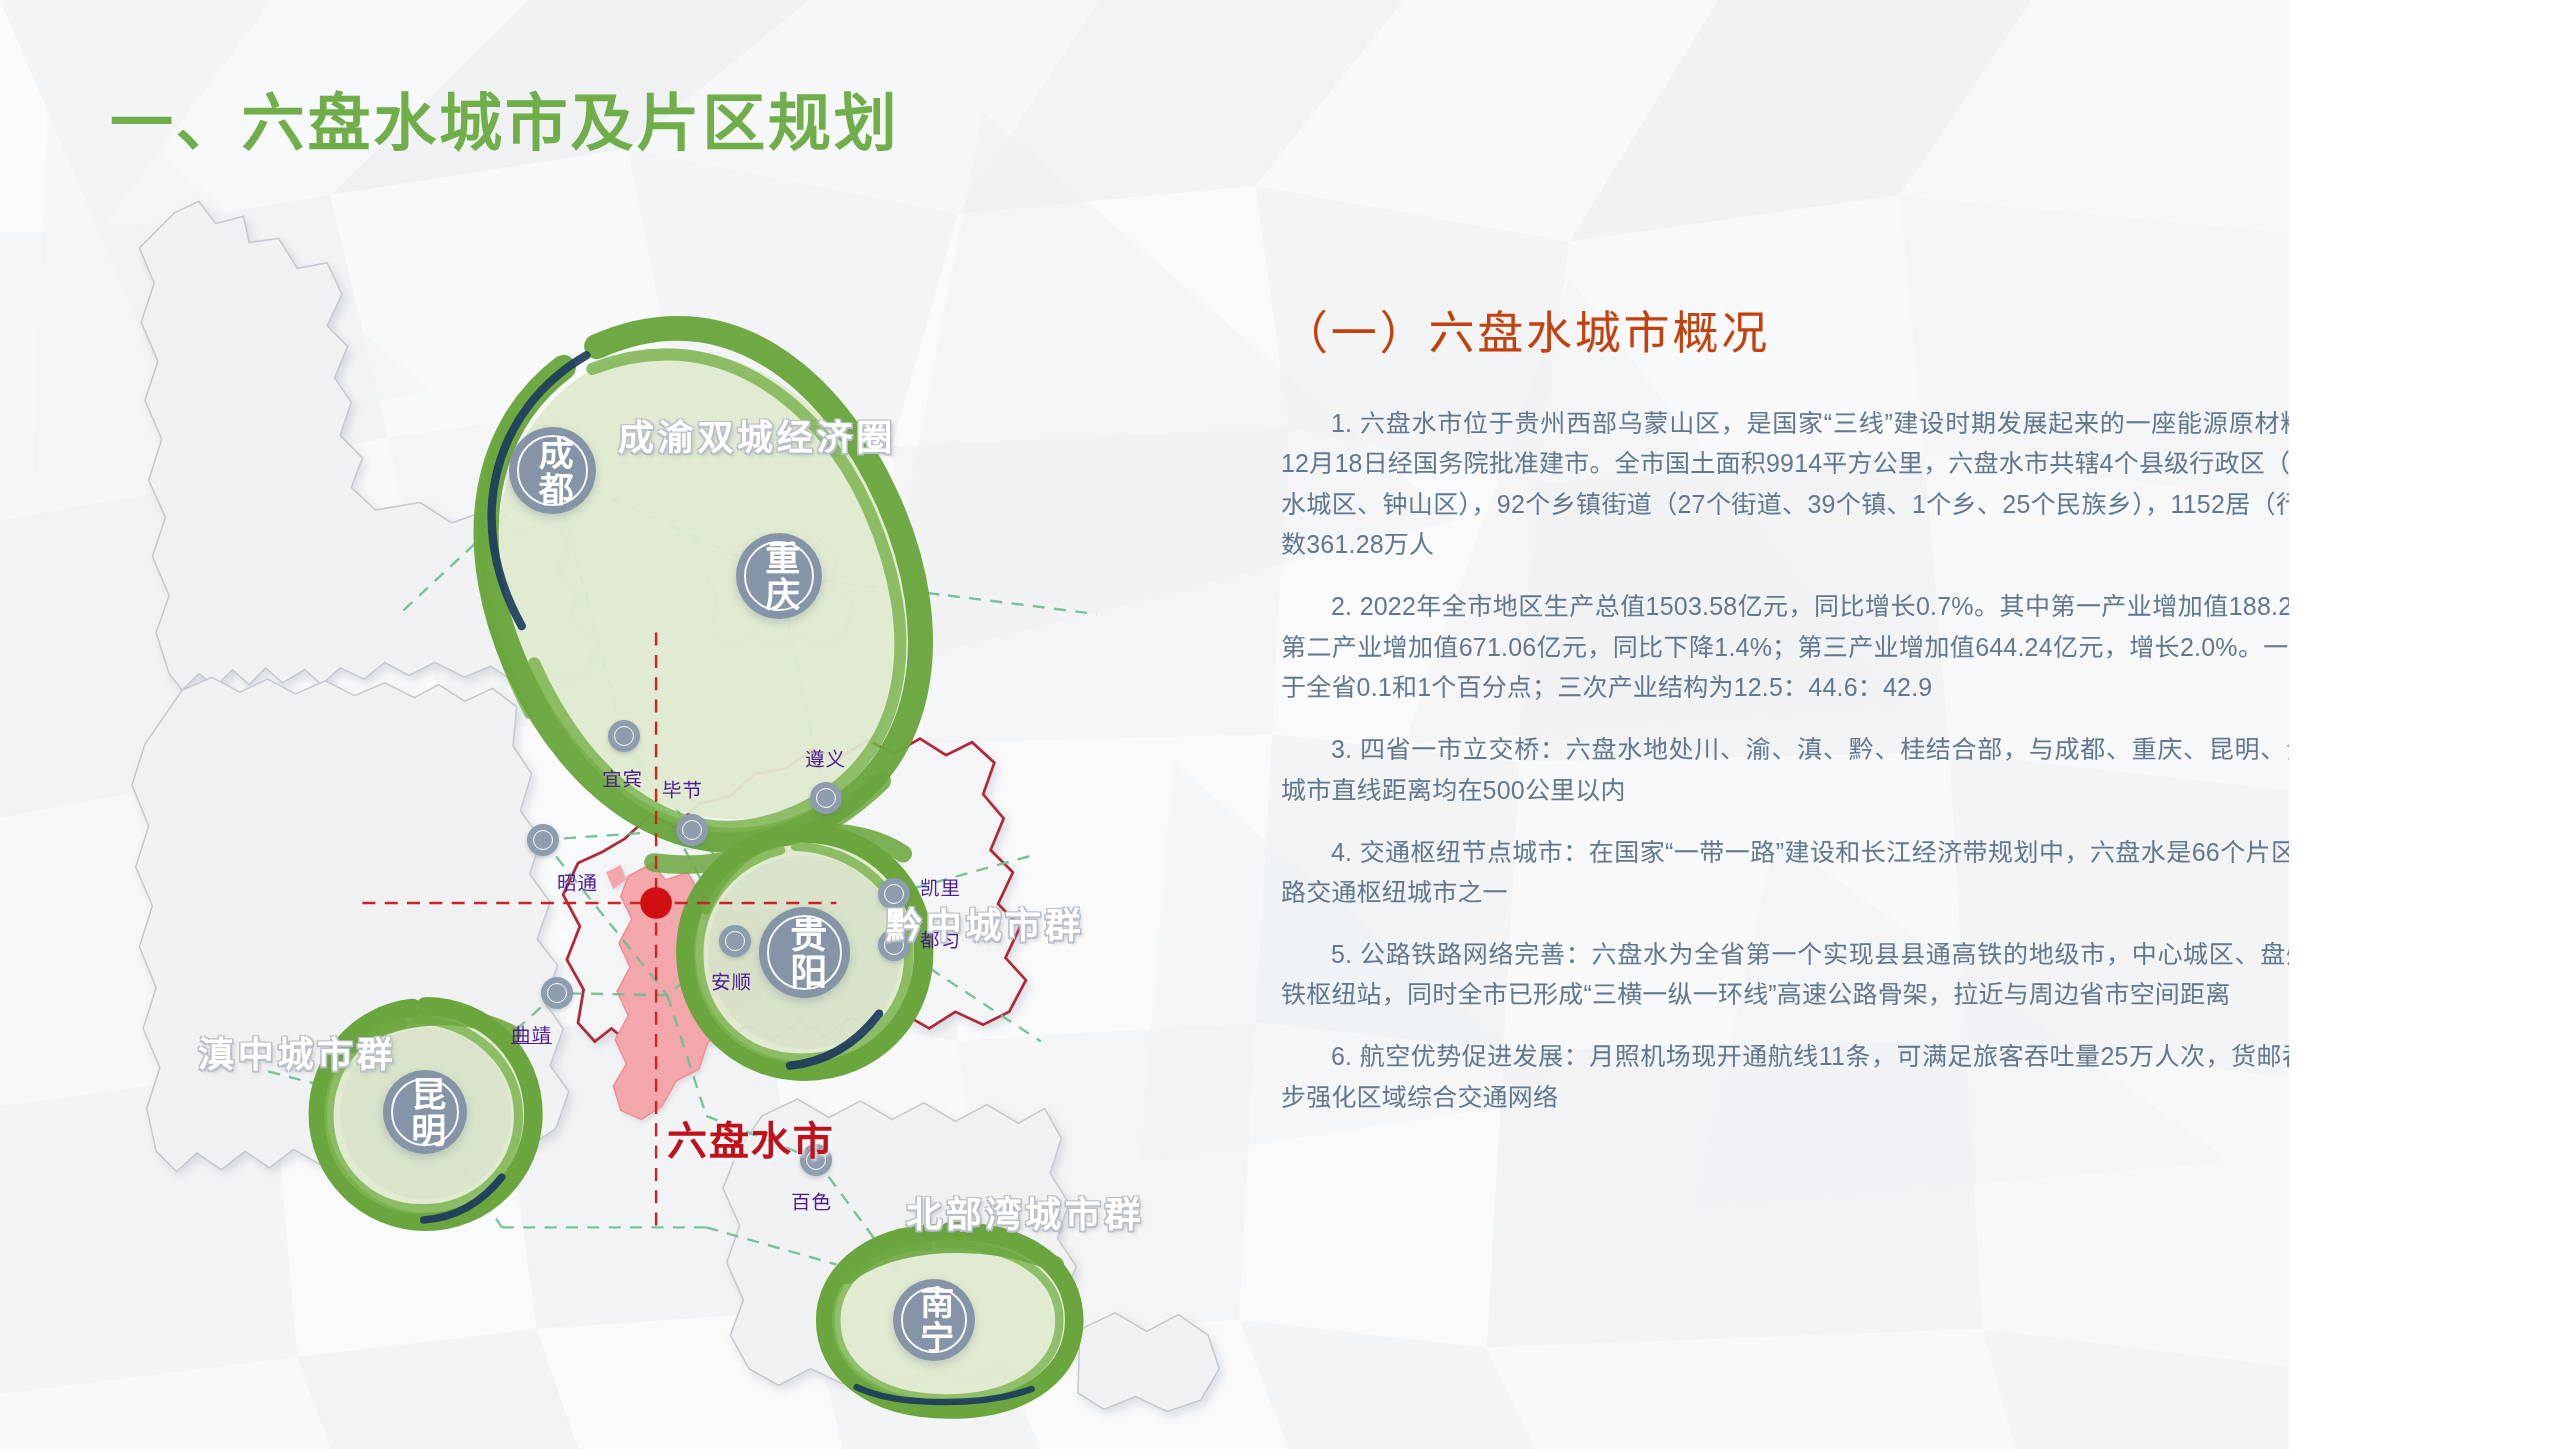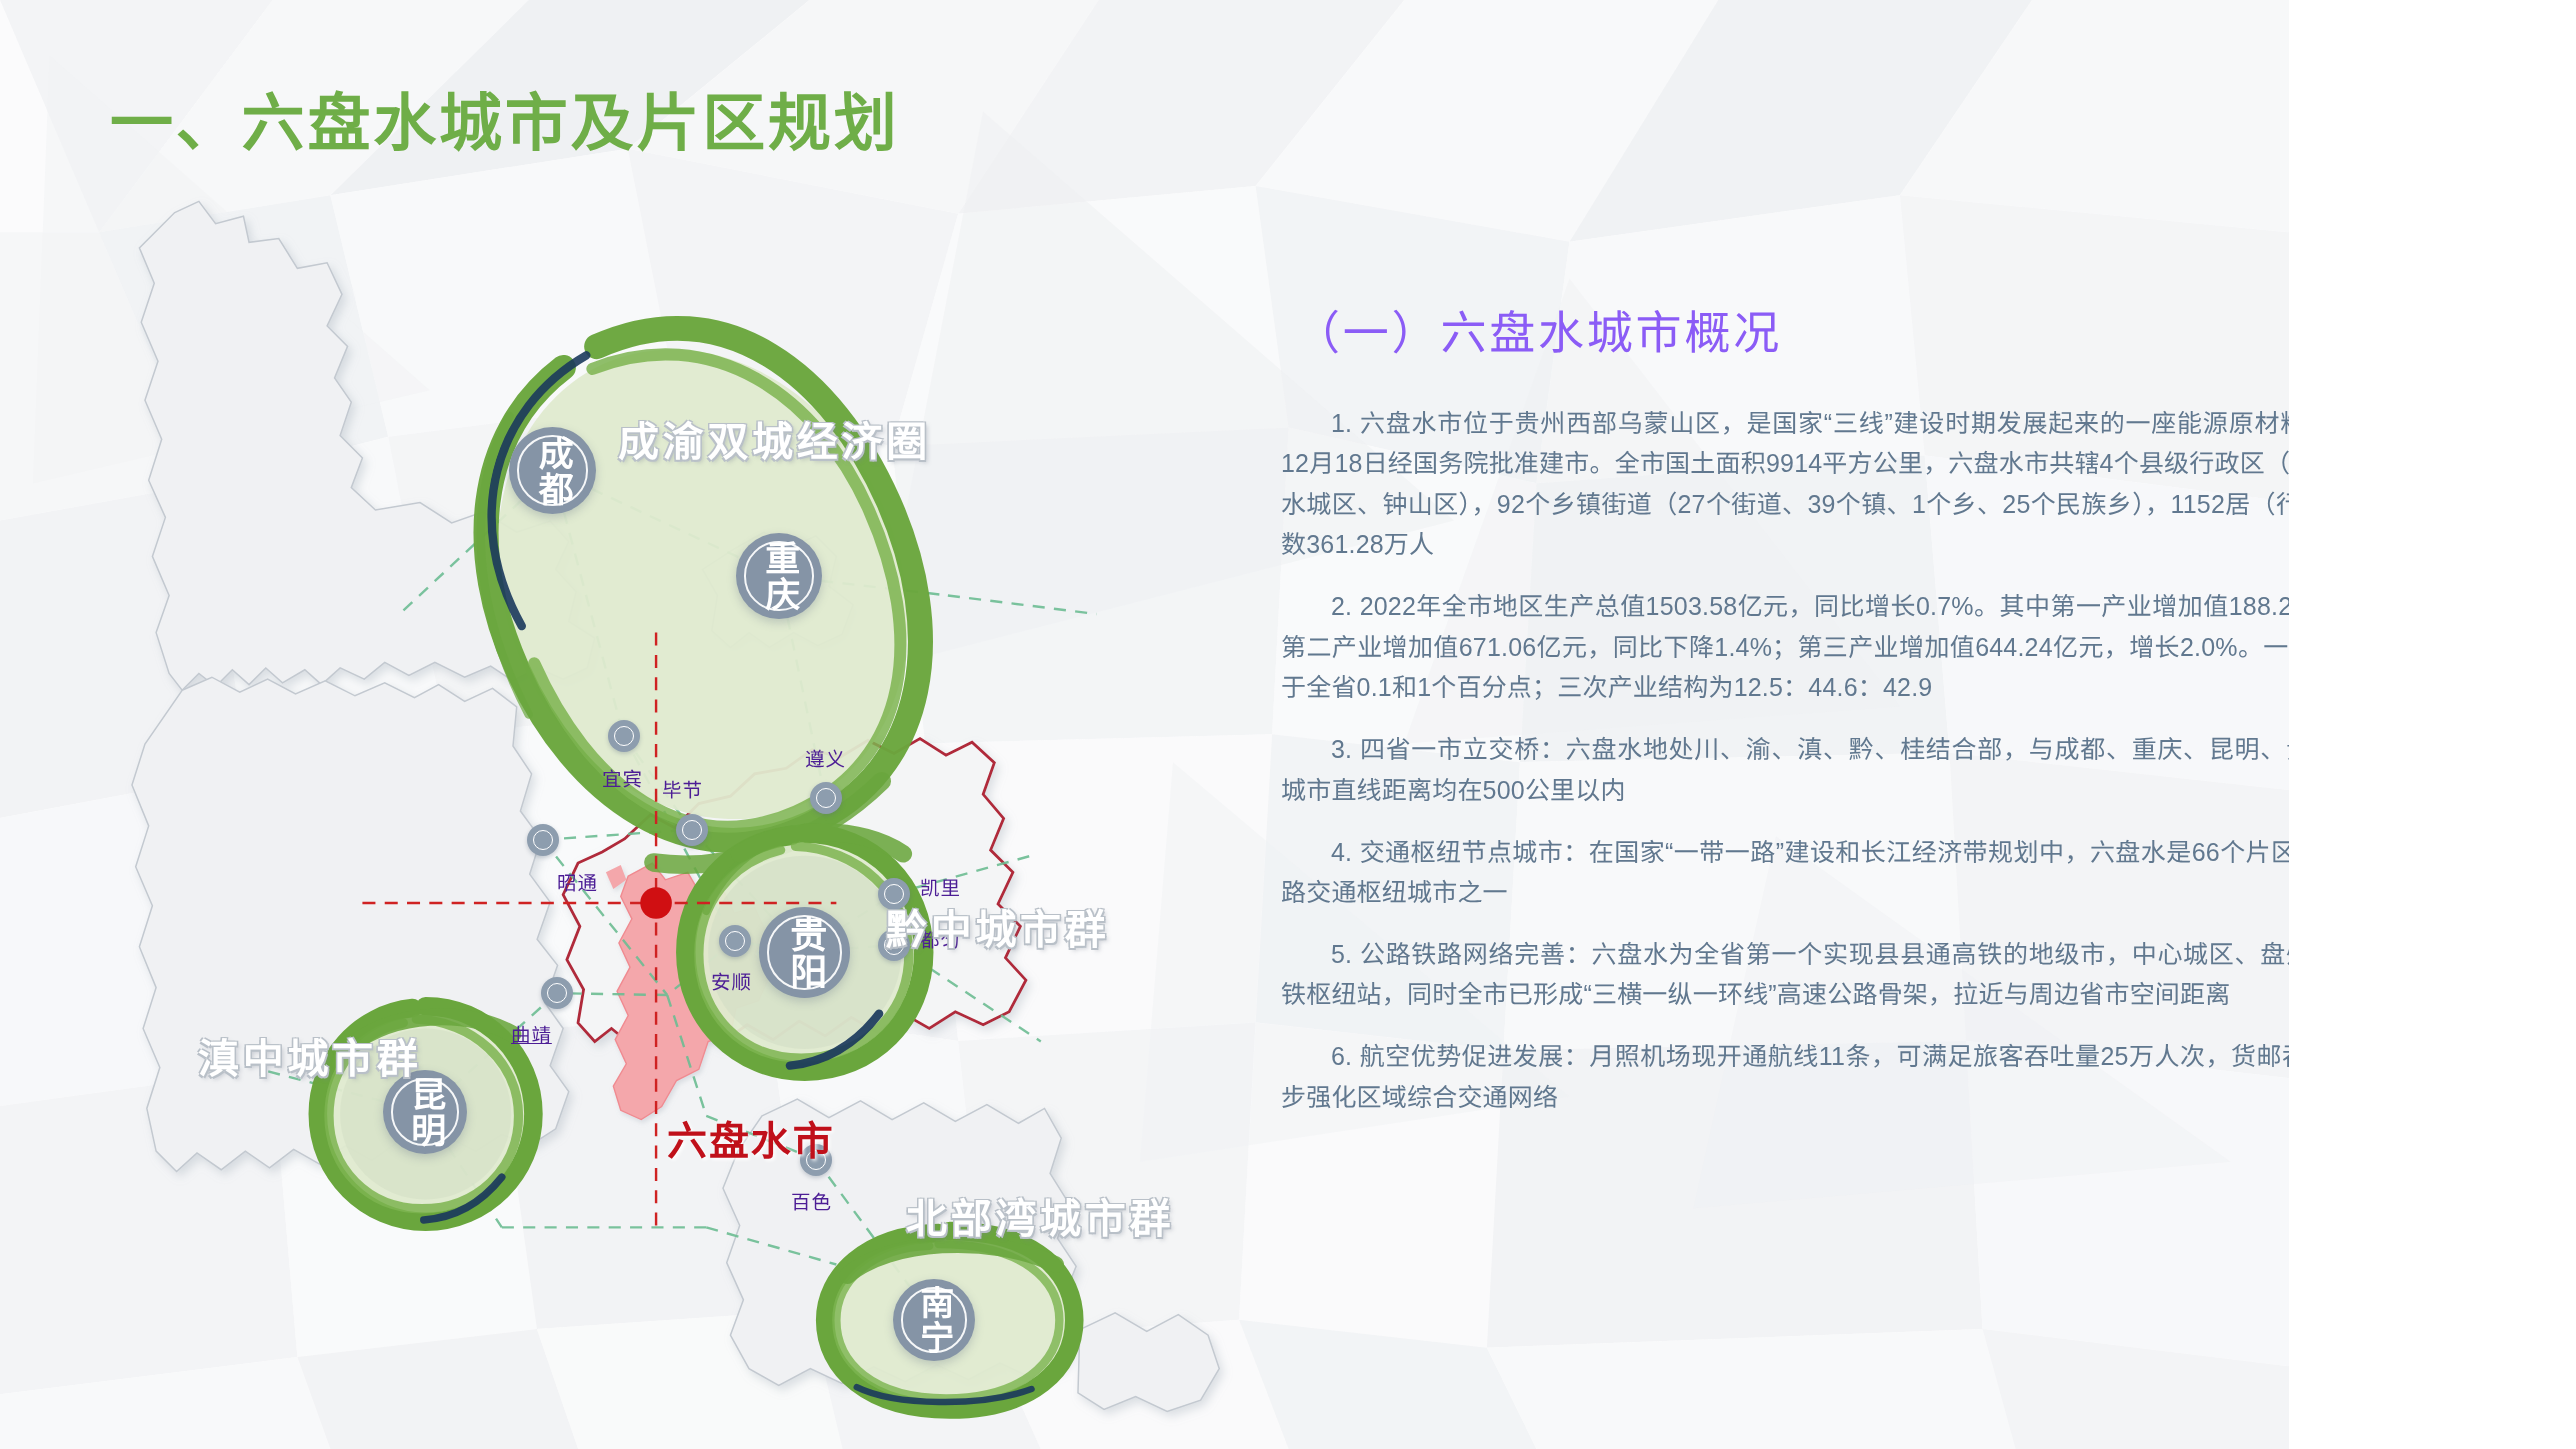--- a/index.html
+++ b/index.html
@@ -113,21 +113,21 @@
     position: absolute;
     font-size: 19.5px;
     color: #4c1d95;
     white-space: nowrap;
     z-index: 6;
     letter-spacing: 0.9px;
   }
 
   .cluster-label {
     position: absolute;
-    font-size: 41px;
+    font-size: 36px;
     font-weight: bold;
     color: #ffffff;
     white-space: nowrap;
     letter-spacing: 3.7px;
     z-index: 8;
     text-shadow:
       -1.5px -1.5px 0 #b9c0c8,
        1.5px -1.5px 0 #b9c0c8,
       -1.5px  1.5px 0 #b9c0c8,
        1.5px  1.5px 0 #b9c0c8,
@@ -148,24 +148,24 @@
   
   #text-panel {
     position: absolute;
     left: 1281px;
     top: 307px;
     width: 1236px;
     z-index: 40;
   }
   #section-heading {
     font-size: 46px;
-    color: #8b5cf6;
+    color: #c2410c;
     letter-spacing: 2.8px;
     font-weight: normal;
-    margin: 0 0 43px 13px;
+    margin: 0 0 43px 1px;
     line-height: 1.15;
   }
   .para {
     font-size: 25px;
     color: #61788f;
     line-height: 1.62;
     letter-spacing: 0.2px;
     text-align: justify;
     text-indent: 2em;
     margin: 0 0 21.4px 0;

